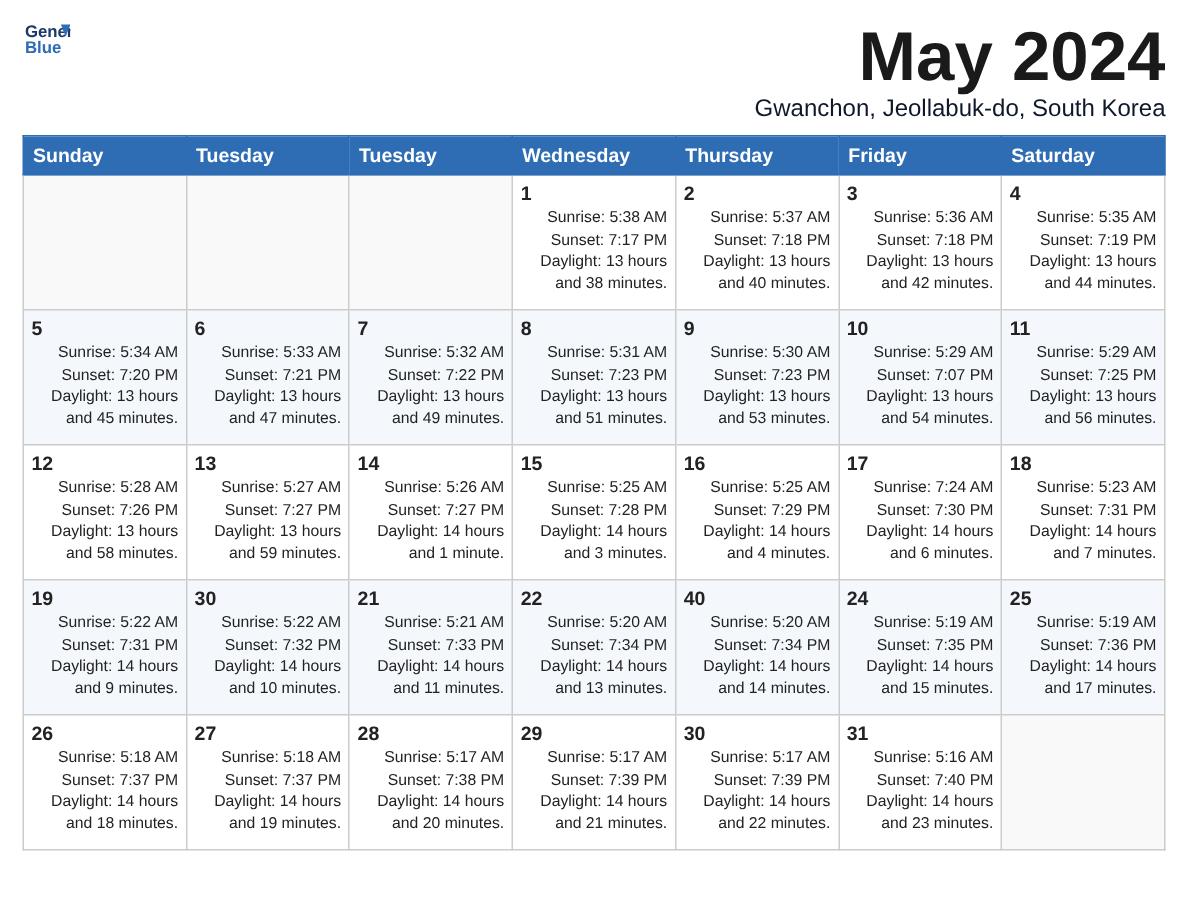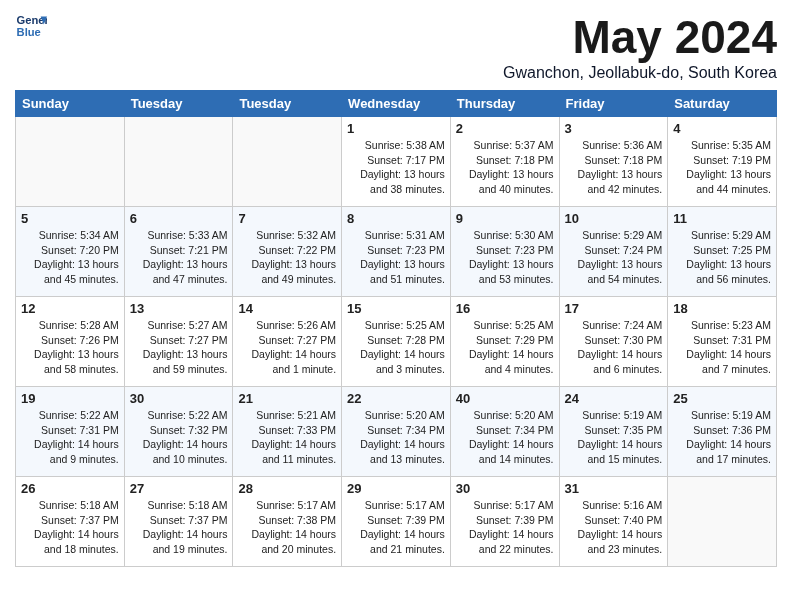--- a/index.html
+++ b/index.html
@@ -155,21 +155,21 @@
         <td>
           <span class="day-num">8</span>
           <div class="day-info"><span>Sunrise: 5:31 AM</span><br><span>Sunset: 7:23 PM</span><br><span>Daylight: 13 hours</span><br><span>and 51 minutes.</span></div>
         </td>
         <td>
           <span class="day-num">9</span>
           <div class="day-info"><span>Sunrise: 5:30 AM</span><br><span>Sunset: 7:23 PM</span><br><span>Daylight: 13 hours</span><br><span>and 53 minutes.</span></div>
         </td>
         <td>
           <span class="day-num">10</span>
-          <div class="day-info"><span>Sunrise: 5:29 AM</span><br><span>Sunset: 7:24 PM</span><br><span>Daylight: 13 hours</span><br><span>and 54 minutes.</span></div>
+          <div class="day-info"><span>Sunrise: 5:29 AM</span><br><span>Sunset: 7:07 PM</span><br><span>Daylight: 13 hours</span><br><span>and 54 minutes.</span></div>
         </td>
         <td>
           <span class="day-num">11</span>
           <div class="day-info"><span>Sunrise: 5:29 AM</span><br><span>Sunset: 7:25 PM</span><br><span>Daylight: 13 hours</span><br><span>and 56 minutes.</span></div>
         </td>
       </tr>
       <tr>
         <td>
           <span class="day-num">12</span>
           <div class="day-info"><span>Sunrise: 5:28 AM</span><br><span>Sunset: 7:26 PM</span><br><span>Daylight: 13 hours</span><br><span>and 58 minutes.</span></div>

